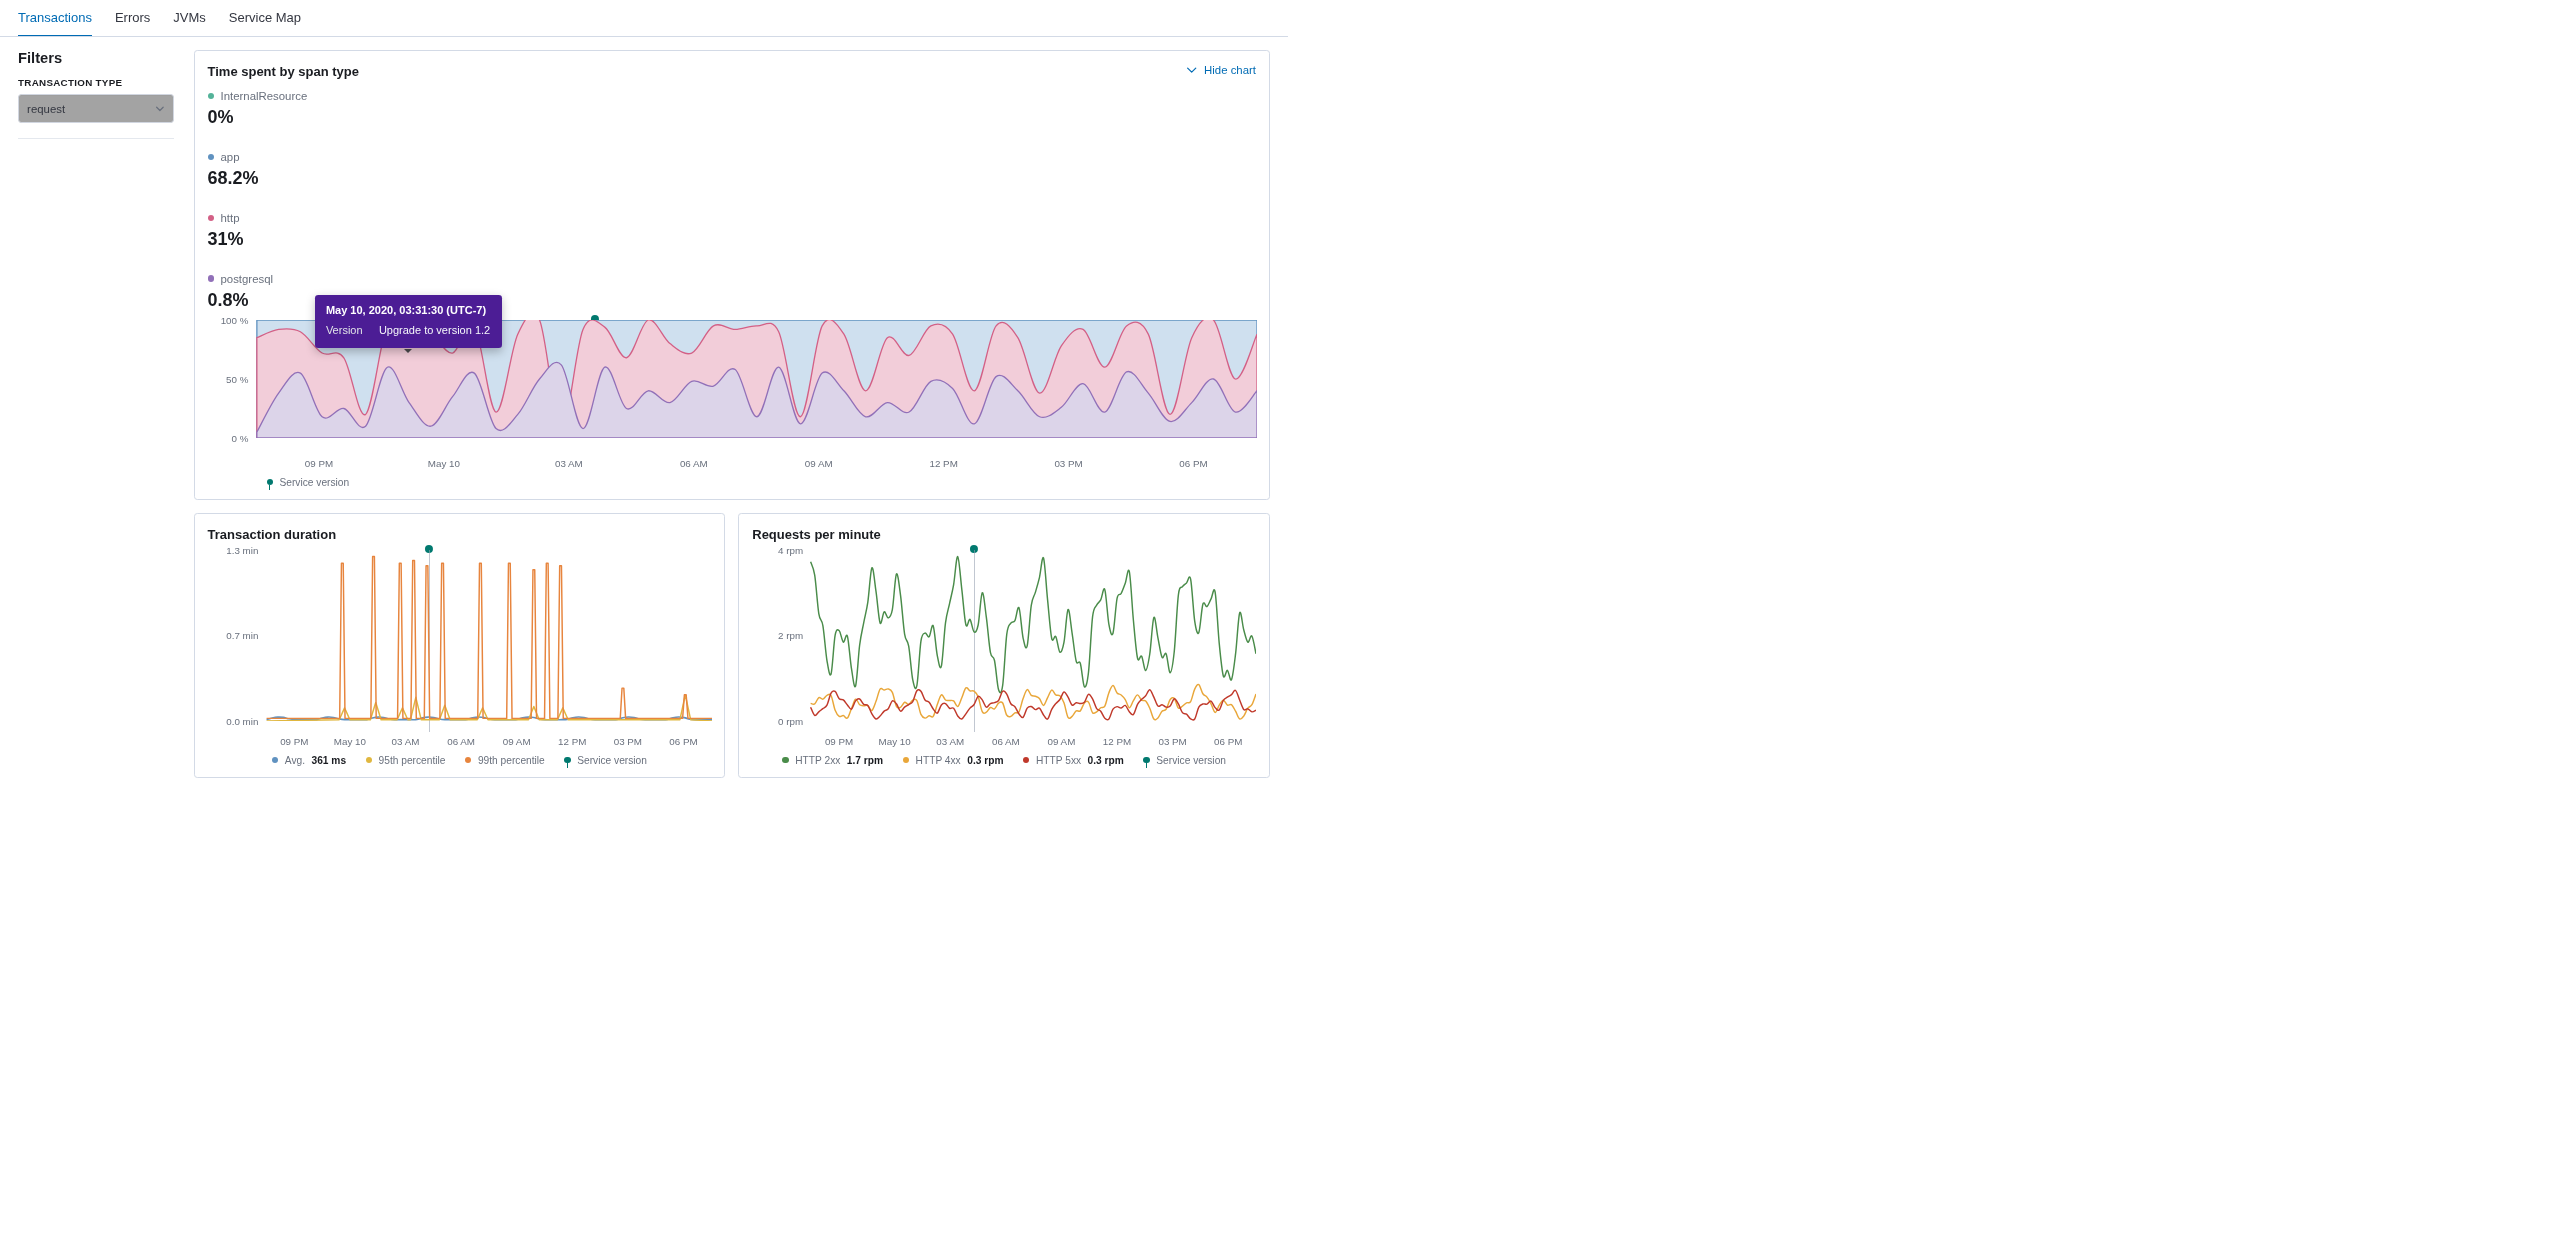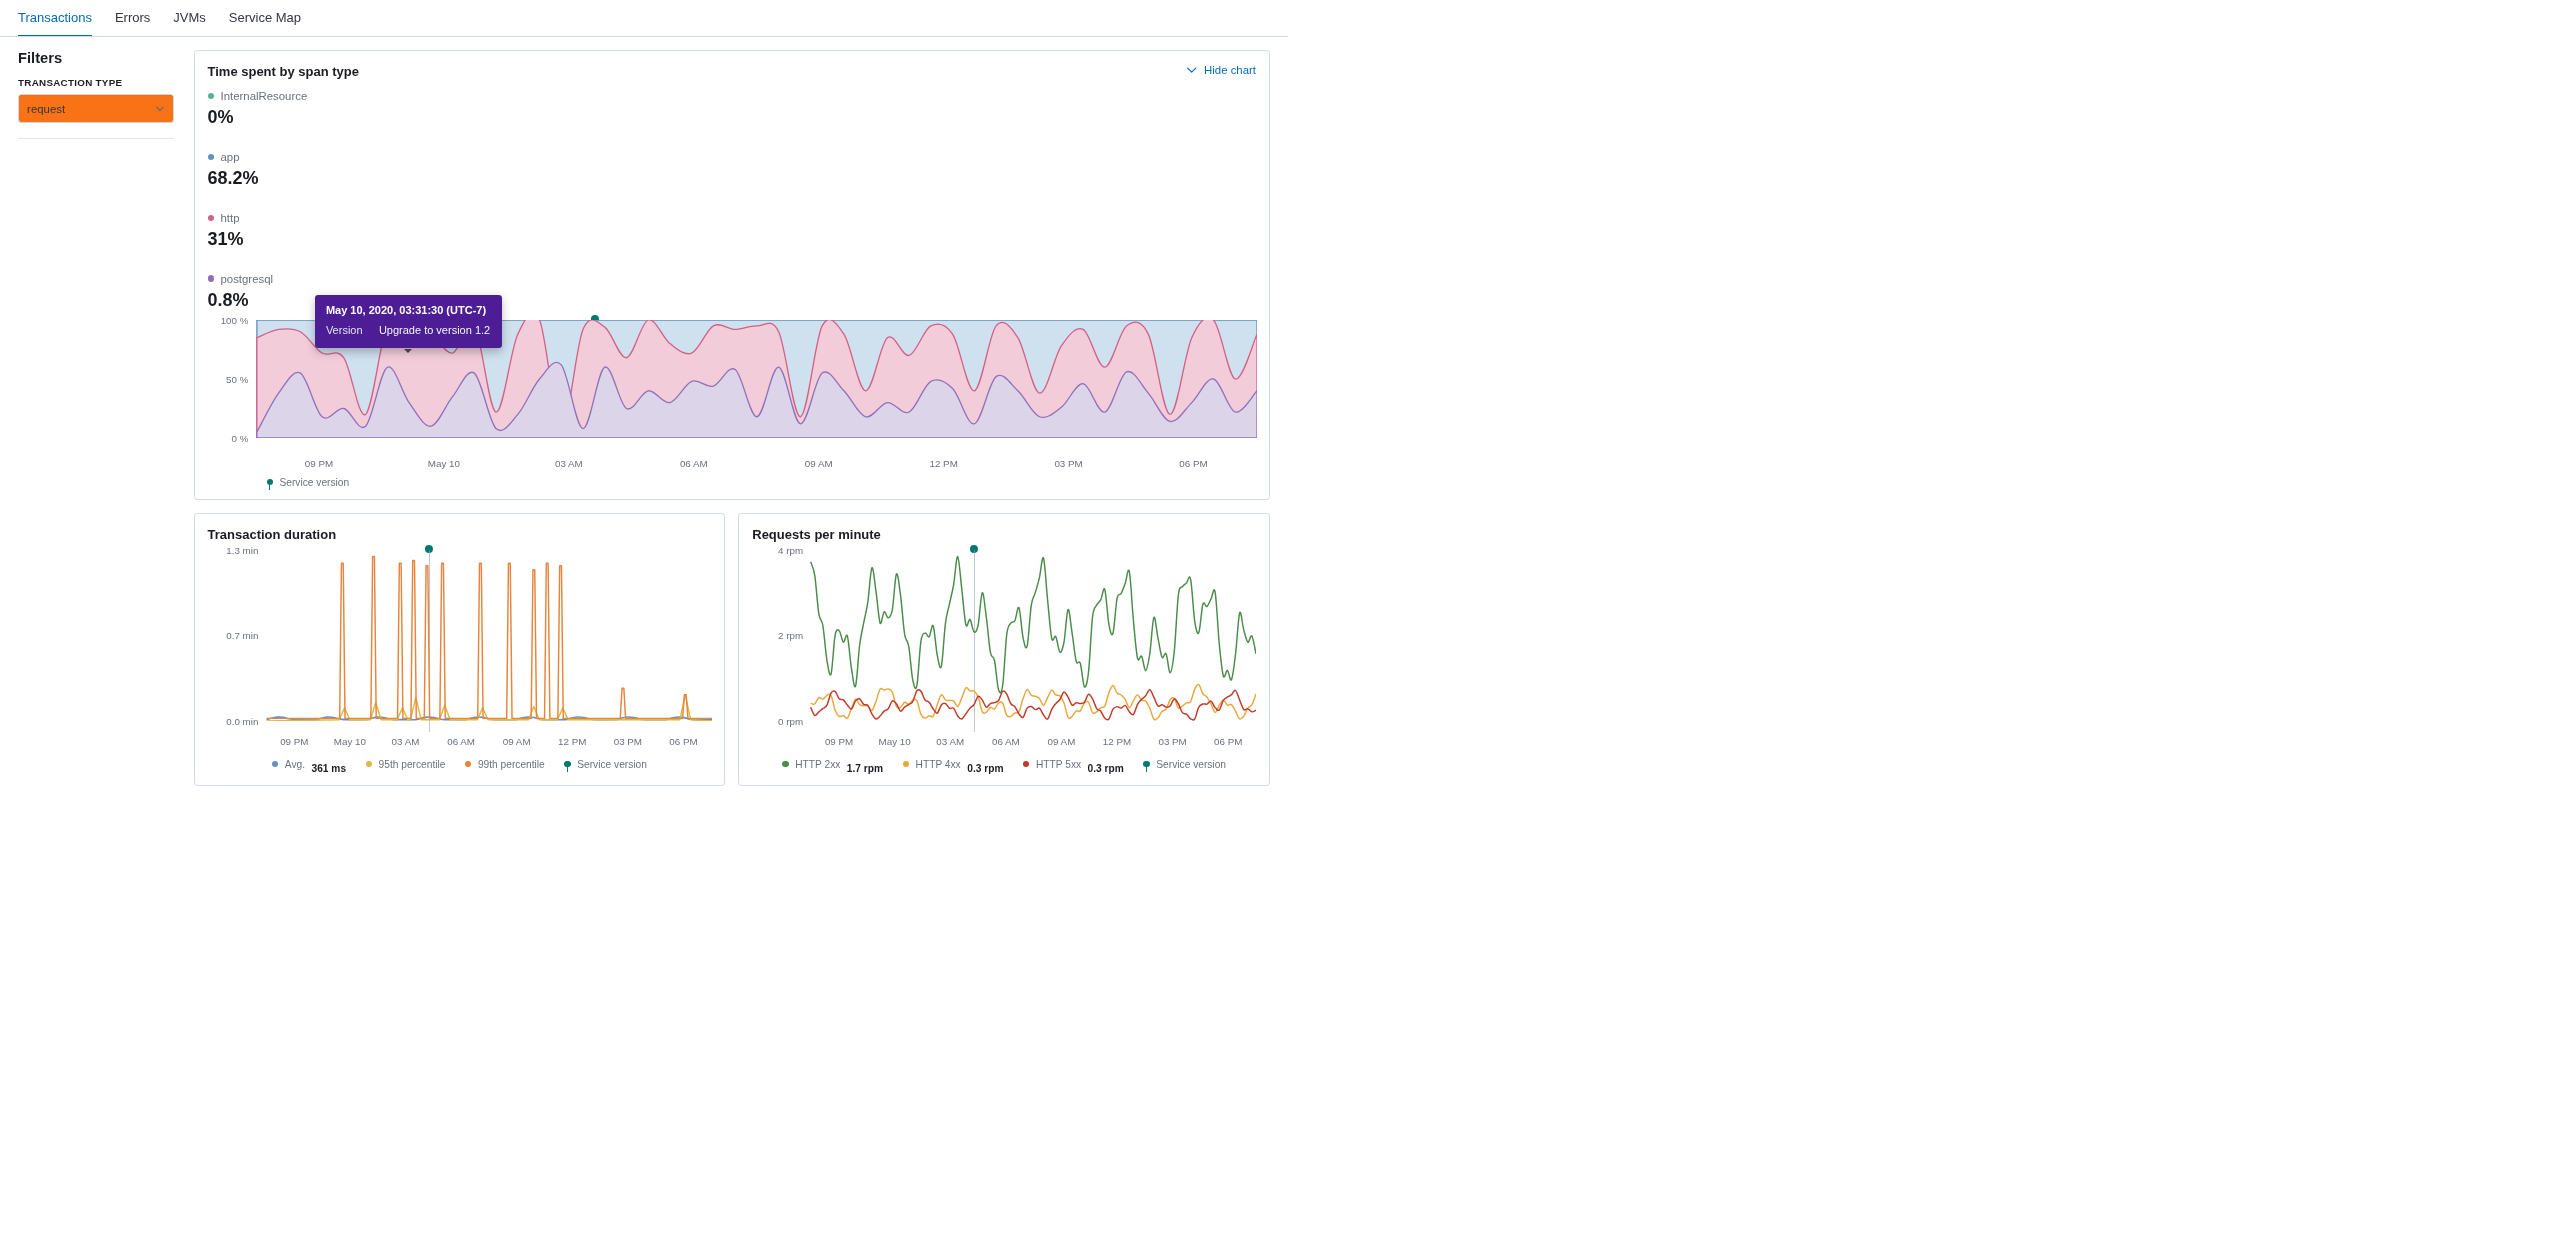--- a/index.html
+++ b/index.html
@@ -45,21 +45,21 @@
   
   .sidebar { width: 156px; flex-shrink: 0; }
   .filters-title { font-size: 14.7px; font-weight: 700; margin-bottom: 11.4px; }
   .filter-label {
     font-size: 9.8px; font-weight: 700; letter-spacing: 0.03em;
     color: #1a1c21; margin: 0 0 6.5px 0;
   }
   .select {
     display: flex; justify-content: space-between; align-items: center;
     border: 0.8px solid #d1d6e0; border-radius: 3.3px;
-    background: #f97316;
+    background: #a3a3a3;
     padding: 6.5px 8.1px; height: 29px;
     font-size: 11.4px; color: #343741;
     box-shadow: inset 0 0.8px 0.8px rgba(0,0,0,0.04);
   }
   .select svg { width: 9.8px; height: 9.8px; stroke: #69707d; fill: none; }
   .filter-divider { border: none; border-top: 0.8px solid #e4e8ee; margin: 14.7px 0 11.4px 0; }
   .filter-list {}
   .filter-item {
     font-size: 9.8px; font-weight: 700; letter-spacing: 0.03em; color: #1a1c21;
     padding: 9.8px 0;
@@ -91,21 +91,21 @@
 
   .chart-plot { position: relative; margin-top: 3.3px; }
   .chart-plot svg { display: block; }
   .y-ticks { position: absolute; left: 0; top: 0; width: 49px; }
   .y-tick { position: absolute; right: 8.1px; font-size: 9.8px; color: #69707d; transform: translateY(-50%); white-space: nowrap; }
   .x-ticks { display: flex; padding-left: 49px; }
   .x-tick { flex: 1; font-size: 9.8px; color: #69707d; text-align: center; padding-top: 3.3px; }
 
   .mini-legend { display: flex; justify-content: center; gap: 19.5px; padding: 8.1px 0 4.9px 0; flex-wrap: wrap; }
   .mini-legend .item { display: inline-flex; align-items: center; gap: 6.5px; font-size: 10.2px; color: #69707d; }
-  .mini-legend .item b { color: #1a1c21; font-weight: 700; margin-top: 8px; }
+  .mini-legend .item b { color: #1a1c21; font-weight: 700; }
   .pin { width:6.5px; height:6.5px; border-radius:50%; background:#01796f; position:relative; display:inline-block; }
   .pin::after { content:""; position:absolute; left:2.4px; top:6.5px; width:1.6px; height:4.9px; background:#01796f; }
 
   .hover-marker {
     position:absolute; top:-4.9px; width:8.1px; height:8.1px; border-radius:50%;
     background:#01796f; box-shadow:0 0 0 1.6px #fff;
     transform:translateX(-50%);
   }
   .hover-line {
     position:absolute; top:0; bottom:0; width:0.8px; background:#98a2b3; opacity:.6;

